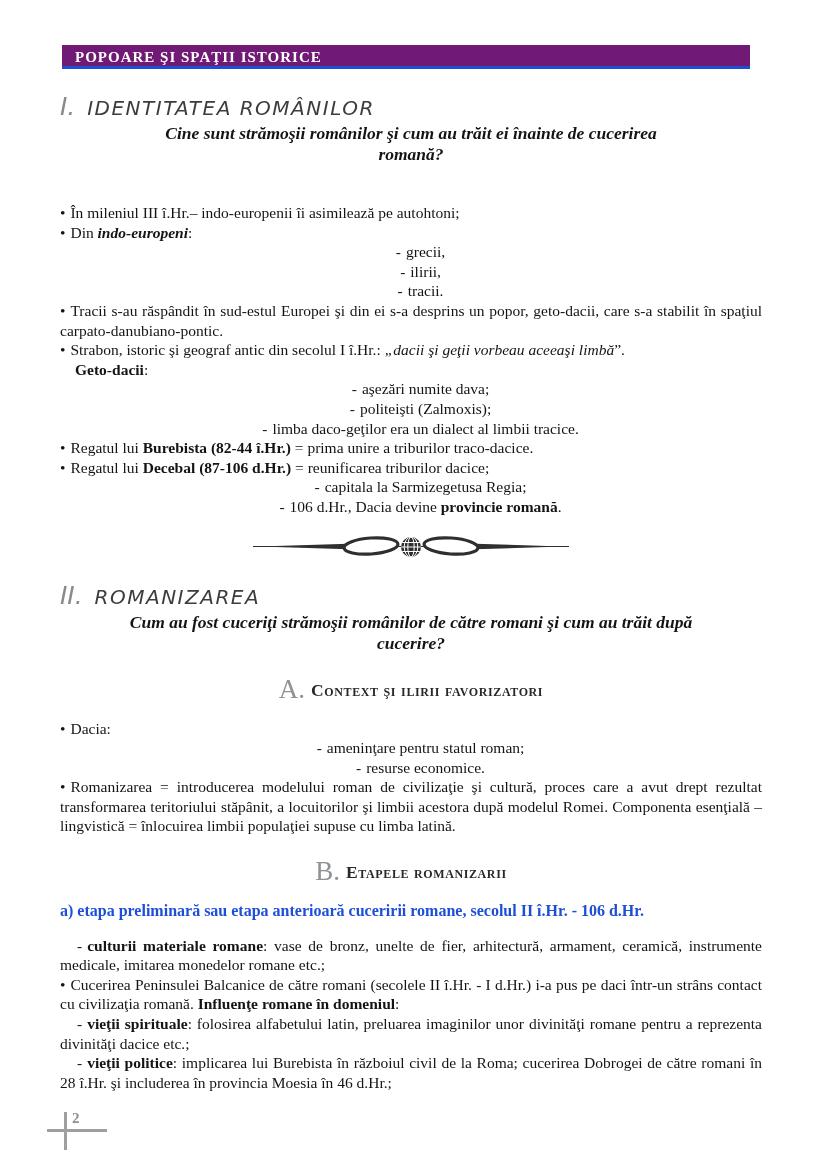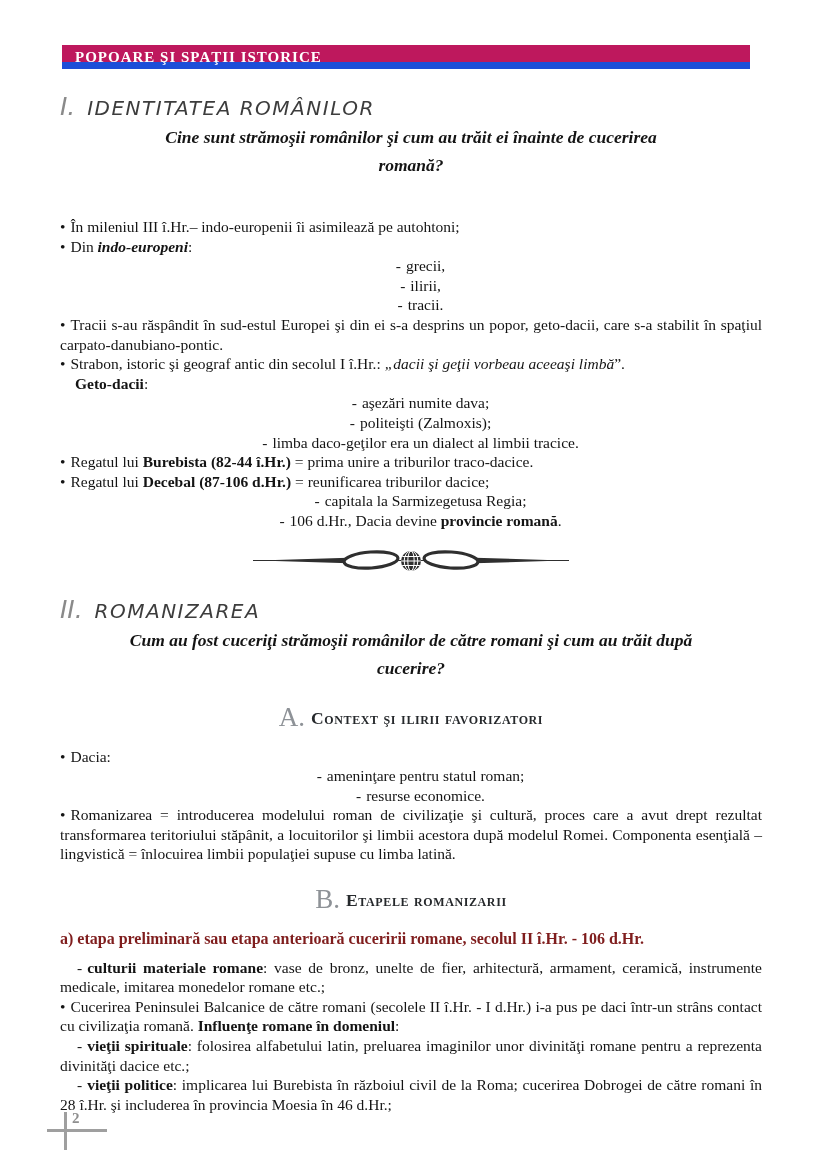--- a/index.html
+++ b/index.html
@@ -3,58 +3,58 @@
 <meta charset="utf-8">
 <style>
   html,body { margin:0; padding:0; background:#ffffff; }
   .page {
     position:relative; width:828px; height:1171px; background:#ffffff;
     font-family:"Liberation Serif", serif; color:#141414; overflow:hidden;
   }
   
   .header-bar {
     position:absolute; left:62px; top:45px; width:688px; height:24px;
-    background:#be185d; border-bottom:7px solid #1d4ed8;
+    background:#701a75; border-bottom:3px solid #1d4ed8;
     line-height:24px; padding-left:13px; box-sizing:border-box;
   }
   .header-title {
     color:#ffffff; font-weight:bold; font-size:15px; letter-spacing:1px;
   }
   
   .doc { position:absolute; left:60px; top:80px; width:702px; }
   .doc p { margin:0; font-size:15.5px; line-height:19.6px; }
 
   .h-num {
     text-align:left; margin:16px 0 2px;
     font-family:"DejaVu Sans", sans-serif; font-style:italic;
     font-size:20px; letter-spacing:1.5px; color:#3d3d3d; line-height:22px;
   }
   .h-num .num { font-size:25px; color:#8a8a8a; letter-spacing:0; margin-right:4px; }
 
   .subtitle {
     text-align:center; font-weight:bold; font-style:italic;
-    font-size:17.5px; line-height:28px; margin:4px auto 0;
+    font-size:17.5px; line-height:21px; margin:4px auto 0;
   }
   .subtitle.s1 { max-width:500px; margin-bottom:38px; }
   .subtitle.s2 { max-width:600px; margin-bottom:6px; }
 
   .h-letter { text-align:center; margin:20px 0 14px; }
   .h-letter .letter {
     font-size:27px; color:#8e9297; margin-right:6px; vertical-align:-2px; font-weight:normal;
   }
   .h-letter .rest {
     font-variant:small-caps; font-weight:bold; font-size:17.5px;
     color:#26292c; letter-spacing:0.6px;
   }
 
   .para.d { padding-left:19px;text-align:center; }
   .para.g { padding-left:15px; }
   .para.h { text-indent:17px; }
   .para.j { text-align:justify; }
-  .para.a { color:#7f1d1d; font-size:16px; line-height:20.5px; margin:4px 0 8px !important; }
+  .para.a { color:#1d4ed8; font-size:16px; line-height:20.5px; margin:4px 0 14px !important; }
   .marker { margin-right:5px; }
   .sg-n { font-style:normal; font-weight:normal; }
   .sg-b { font-weight:bold; }
   .sg-i { font-style:italic; }
   .sg-bi { font-weight:bold; font-style:italic; }
 
   .divider-wrap { text-align:center; margin:12px 0 14px; }
 
   
   .crop-v { position:absolute; left:64px; top:1112px; width:3px; height:38px; background:#9f9f9f; }

